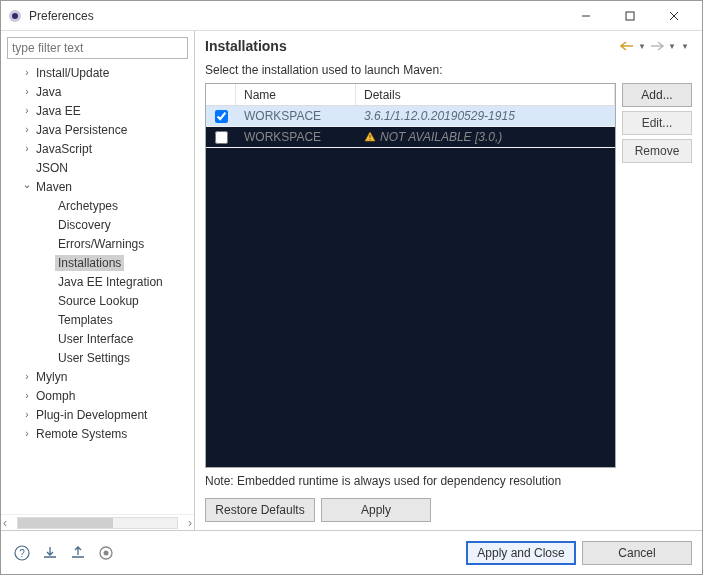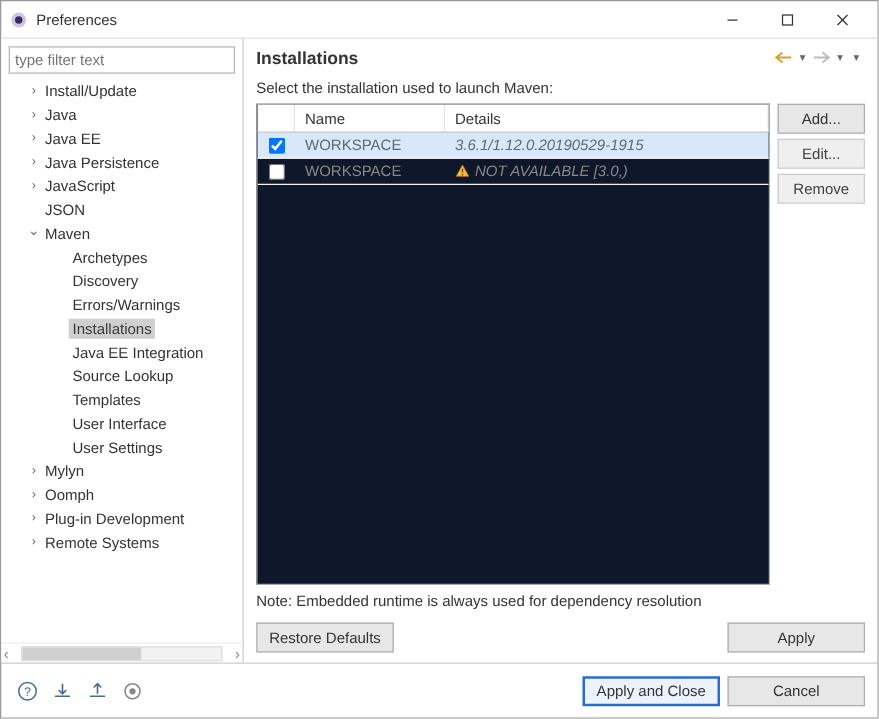--- a/index.html
+++ b/index.html
@@ -54,21 +54,21 @@
 .td-details { flex: 1; color: #888; display: flex; align-items: center; gap: 4px; font-style: italic; }
 .trow.selected .td-name, .trow.selected .td-details { color: #5a6a7a; }
 .warn-icon { width: 12px; height: 12px; display: inline-flex; align-items: center; justify-content: center; }
 
 .side-buttons { width: 70px; display: flex; flex-direction: column; gap: 4px; }
 .btn { height: 24px; border: 1px solid #adadad; background: #e7e7e7; font-size: 12px; color: #333; display: flex; align-items: center; justify-content: center; cursor: default; }
 .btn.disabled { color: #404040; background: #efefef; border-color: #ccc; }
 
 .note { margin-top: 6px; color: #333; font-size: 12px; }
 
-.bottom-right-btns { display: flex; justify-content: space-between; gap: 6px; margin: 10px 0 8px 0; }
+.bottom-right-btns { display: flex; justify-content: flex-start; gap: 6px; margin: 10px 0 8px 0; }
 .bottom-right-btns .btn { width: 110px; }
 
 .footer { border-top: 1px solid #ccc; height: 44px; display: flex; align-items: center; padding: 0 10px; }
 .footer .icon-btn { width: 22px; height: 22px; display: flex; align-items: center; justify-content: center; margin-right: 6px; color: #4a6a8a; }
 .footer .spacer { flex: 1; }
 .footer .btn { width: 110px; margin-left: 6px; }
 .footer .btn.primary { border: 2px solid #2b6bd4; background: #ecf3fc; }
 
 svg { display: block; }
 </style>

